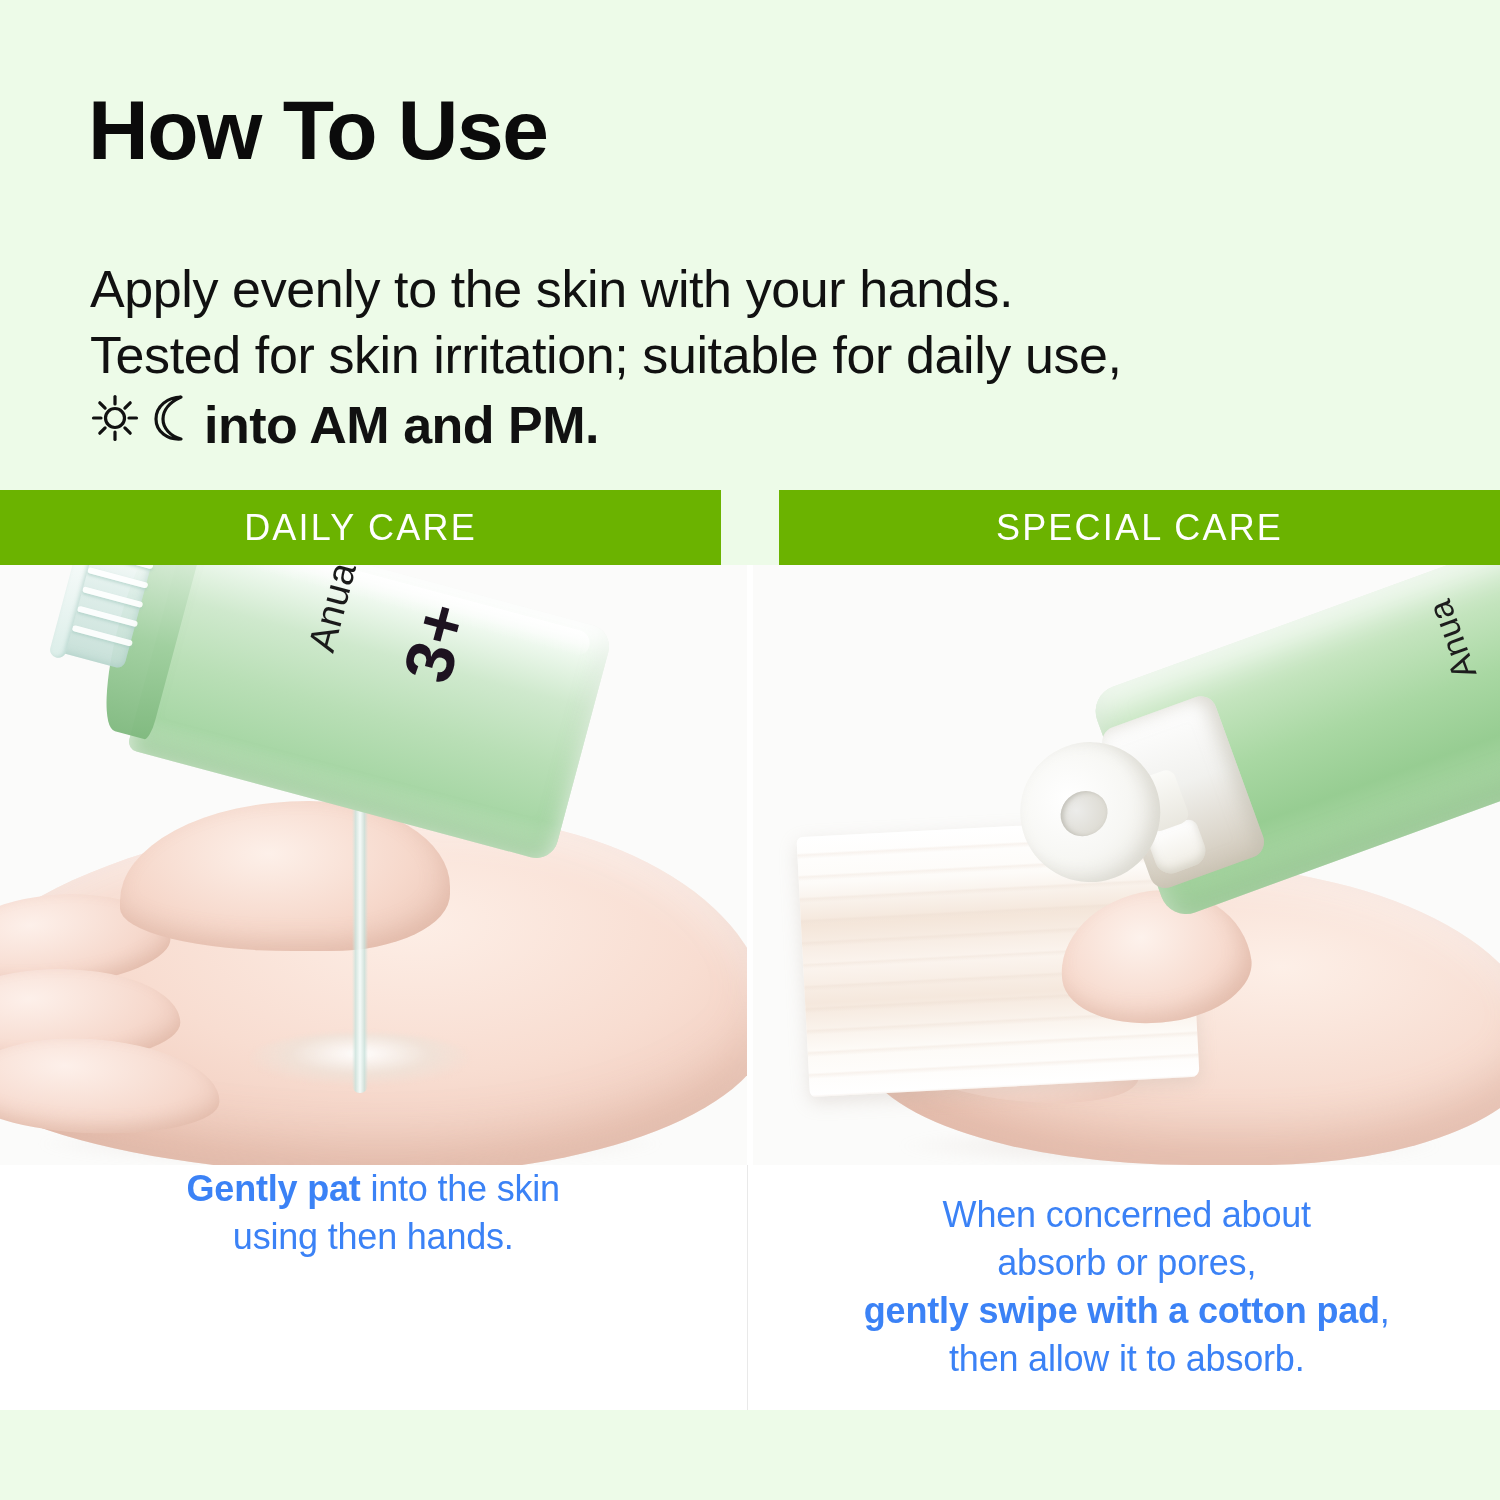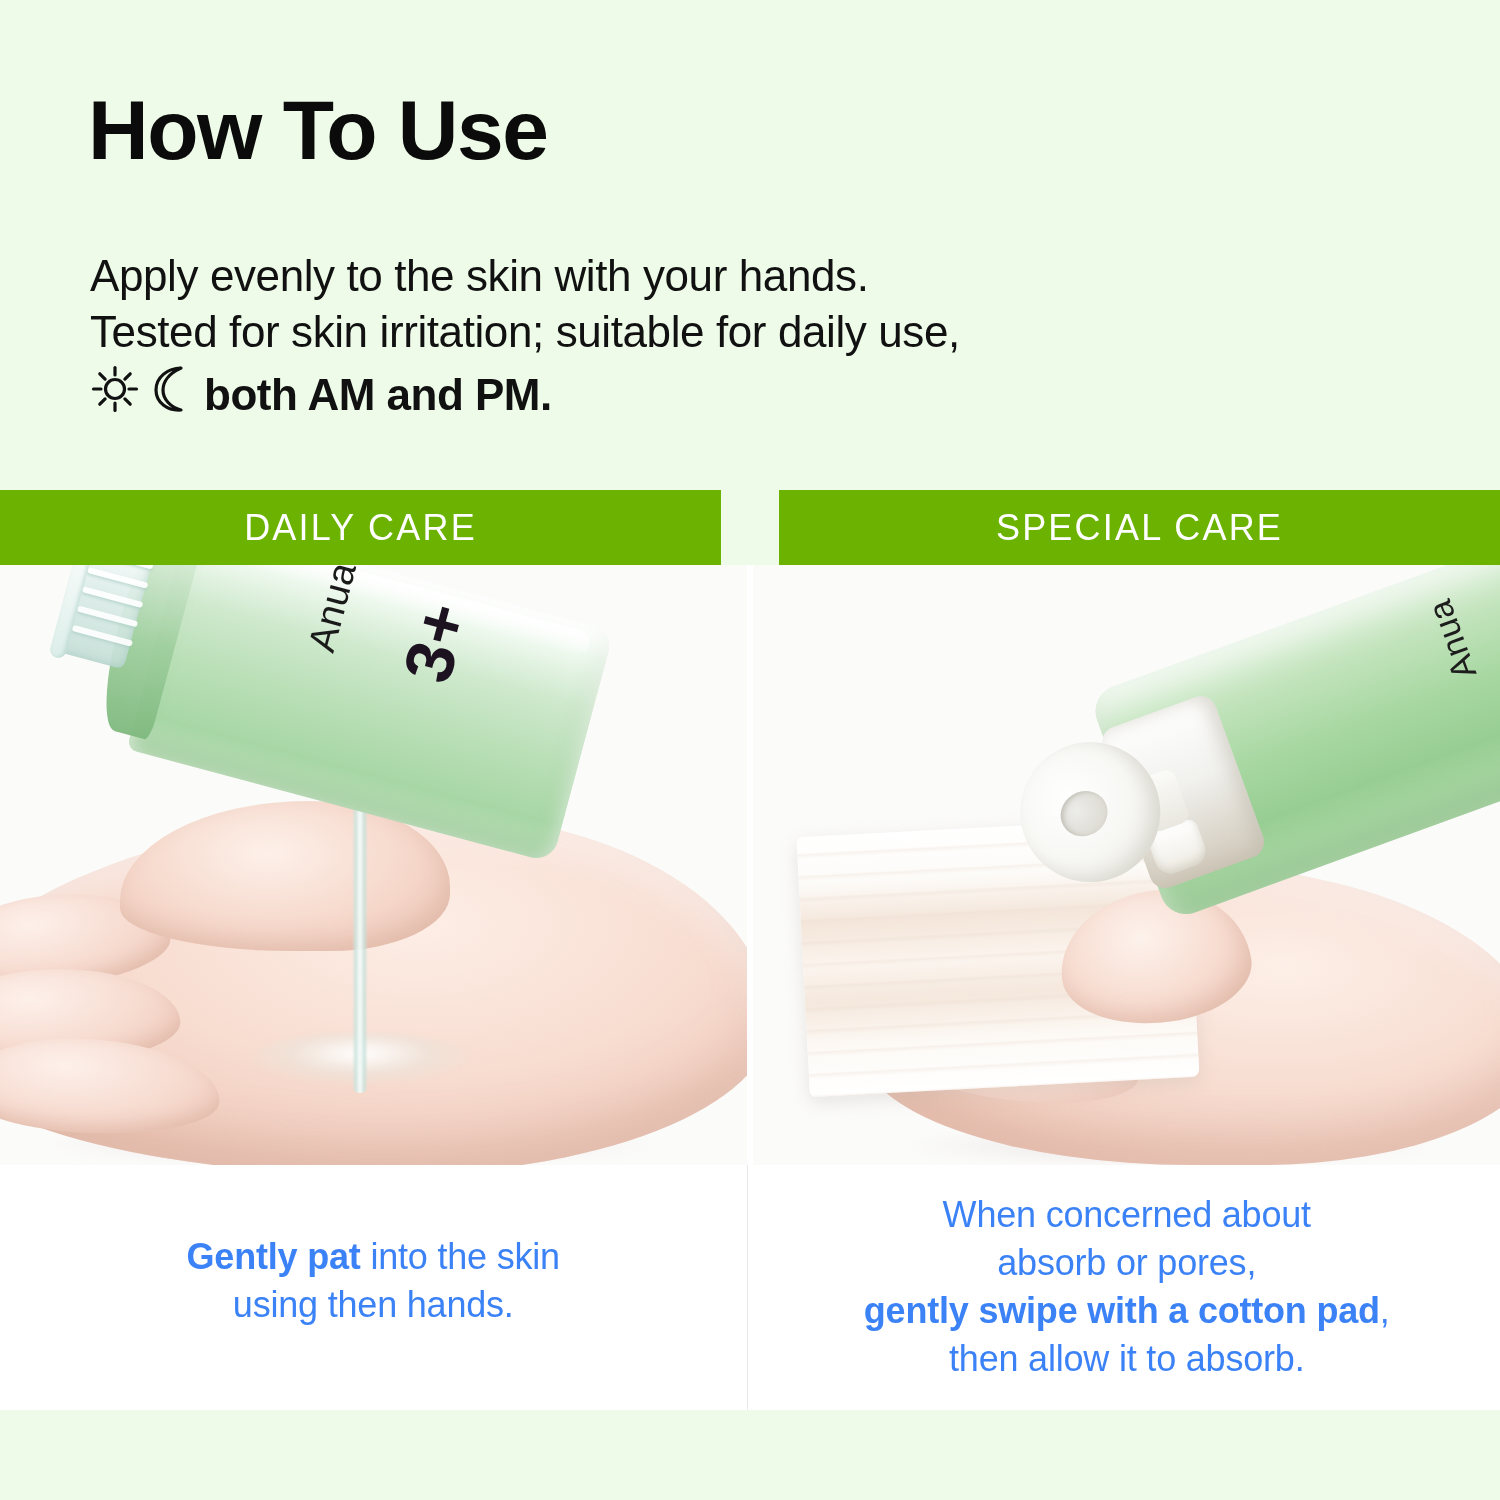--- a/index.html
+++ b/index.html
@@ -37,22 +37,22 @@
     font-size: 84px;
     font-weight: 700;
     color: #0b0b0b;
     letter-spacing: -1.5px;
     line-height: 1;
     margin: 0;
   }
   .intro {
     position: absolute;
     left: 90px;
-    top: 248px;
-    font-size: 44px;
+    top: 256px;
+    font-size: 52px;
     line-height: 1.27;
     color: #111111;
     letter-spacing: -0.4px;
   }
   .intro-line { display: block; white-space: nowrap; }
   .intro-line-3 {
     display: flex;
     align-items: center;
     gap: 10px;
     margin-top: 4px;
@@ -472,21 +472,21 @@
     flex: 0 0 6px;
     background: #ffffff;
     border-left: 1px solid #e9e9e9;
   }
   .caption-text {
     font-size: 36px;
     line-height: 1.33;
     color: #3b82f6;
     letter-spacing: -0.2px;
   }
-  .caption-left .caption-text { padding-top: 68px; }
+  .caption-left .caption-text { }
   .caption-right .caption-text { padding-top: 26px; }
   .caption-text b { font-weight: 700; }
   .caption-line { display: block; }
 
   
   .footer-band {
     position: absolute;
     left: 0;
     top: 1410px;
     width: 1500px;
@@ -519,21 +519,21 @@
               <line x1="9.8" y1="40.2" x2="15.1" y2="34.9"></line>
               <line x1="34.9" y1="15.1" x2="40.2" y2="9.8"></line>
             </g>
           </svg>
         </span>
         <span class="icon-moon">
           <svg width="44" height="50" viewBox="0 0 44 50" aria-hidden="true">
             <path d="M31 4 C20 9 13 17 13 26 C13 35 20 43 31 46 C18 47 6 39 6 26 C6 13 18 4 31 4 Z" fill="none" stroke="#111111" stroke-width="3.2" stroke-linejoin="round"></path>
           </svg>
         </span>
-        <span class="ampm-text">both AM and PM.</span>
+        <span class="ampm-text">into AM and PM.</span>
       </span>
     </div>
   </div>
 
   <div class="banner">
     <div class="banner-cell">DAILY CARE</div>
     <div class="banner-gap"></div>
     <div class="banner-cell">SPECIAL CARE</div>
   </div>
 

